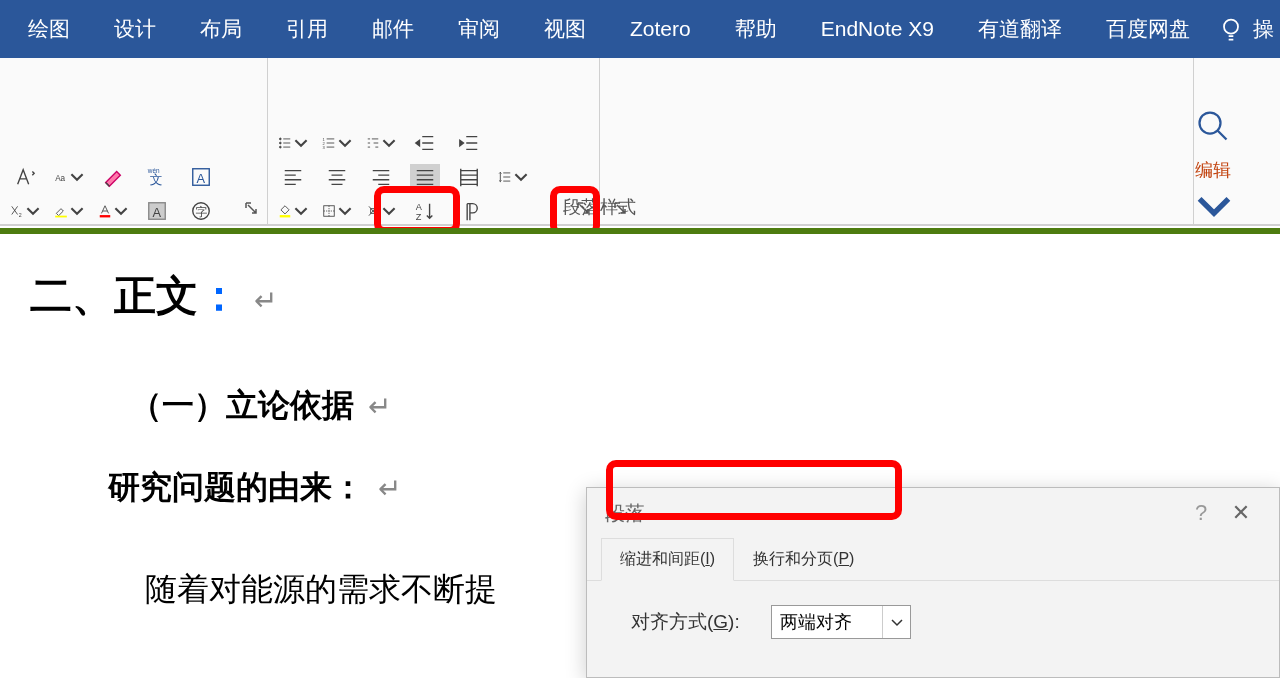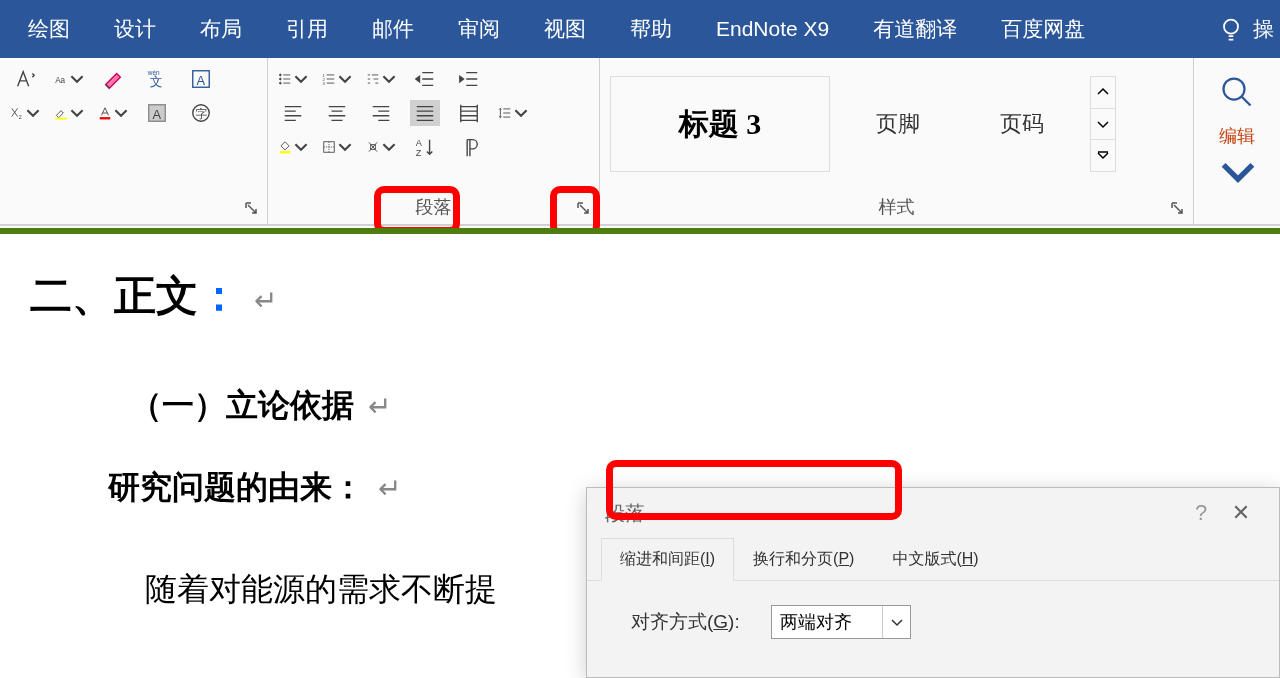--- a/index.html
+++ b/index.html
@@ -6,21 +6,21 @@
   body { font-family: "Microsoft YaHei", "SimSun", sans-serif; background: #fff; overflow: hidden; width: 1280px; height: 678px; position: relative; }
 
   
   .ribbon-tabs { background: #2b579a; color: #fff; height: 58px; display: flex; align-items: center; padding: 0 6px; font-size: 21px; }
   .ribbon-tabs .tab { padding: 0 22px; height: 58px; display: flex; align-items: center; cursor: pointer; }
   .ribbon-tabs .spacer { flex: 1; }
   .ribbon-tabs .bulb { width: 28px; height: 28px; margin-right: 8px; }
 
   
   .ribbon-body { background: #fafafa; border-bottom: 2px solid #d0d0d0; height: 168px; display: flex; position: relative; }
-  .group { border-right: 1px solid #d0d0d0; position: relative; display: flex; flex-direction: column; }
+  .group { border-right: 1px solid #d0d0d0; position: relative; display: flex; flex-direction: row; align-items: flex-end; }
   .group-icons { flex: 1; padding: 8px 10px 0 10px; display: flex; flex-direction: column; gap: 8px; }
   .group-label { height: 34px; display: flex; align-items: center; justify-content: center; font-size: 18px; color: #555; position: relative; }
   .launcher { position: absolute; right: 6px; bottom: 6px; width: 20px; height: 20px; display: flex; align-items: center; justify-content: center; }
   .launcher svg { width: 14px; height: 14px; }
 
   .icon-row { display: flex; gap: 14px; align-items: center; }
   .ico { width: 30px; height: 26px; display: flex; align-items: center; justify-content: center; color: #444; position: relative; }
   .ico svg { width: 26px; height: 22px; }
   .dd { width: 10px; height: 10px; margin-left: 2px; }
 
@@ -82,20 +82,21 @@
 <body>
 
 <div class="ribbon-tabs">
   <div class="tab">绘图</div>
   <div class="tab">设计</div>
   <div class="tab">布局</div>
   <div class="tab">引用</div>
   <div class="tab">邮件</div>
   <div class="tab">审阅</div>
   <div class="tab">视图</div>
+  <div class="tab">Zotero</div>
   <div class="tab">帮助</div>
   <div class="tab">EndNote X9</div>
   <div class="tab">有道翻译</div>
   <div class="tab">百度网盘</div>
   <div class="spacer"></div>
   <span class="bulb">
     <svg viewBox="0 0 24 24">
         <circle cx="12" cy="10" r="6"></circle>
         <path d="M10 18h4M10 21h4"></path>
       </svg>
@@ -317,42 +318,20 @@
       <span>段落</span>
       <span class="launcher">
           <svg viewBox="0 0 14 14">
             <path d="M2 2h5M2 2v5M4 4l8 8M12 8v4h-4"></path>
           </svg>
         </span>
     </div>
   </div>
 
   <div class="group g-styles">
-    <div class="styles-gallery">
-      <div class="style-card">标题 3</div>
-      <div class="style-text">页脚</div>
-      <div class="style-text">页码</div>
-      <div class="scroll-arrows">
-        <div>
-            <svg width="12" height="10" viewBox="0 0 12 10">
-              <path d="M1 7l5-5 5 5"></path>
-            </svg>
-          </div>
-        <div>
-            <svg width="12" height="10" viewBox="0 0 12 10">
-              <path d="M1 3l5 5 5-5"></path>
-            </svg>
-          </div>
-        <div>
-            <svg width="12" height="10" viewBox="0 0 12 10">
-              <path d="M1 2l5 5 5-5M1 1h10"></path>
-            </svg>
-          </div>
-      </div>
-    </div>
     <div class="group-label">
       <span>样式</span>
       <span class="launcher">
           <svg viewBox="0 0 14 14">
             <path d="M2 2h5M2 2v5M4 4l8 8M12 8v4h-4"></path>
           </svg>
         </span>
     </div>
   </div>
 
@@ -391,21 +370,20 @@
 
   <div class="dialog">
     <div class="dlg-title">
       <span class="t">段落</span>
       <span class="help">?</span>
       <span class="close">✕</span>
     </div>
     <div class="dlg-tabs">
       <div class="dlg-tab active"><span>缩进和间距(</span><span class="underline-hotkey">I</span><span>)</span></div>
       <div class="dlg-tab"><span>换行和分页(</span><span class="underline-hotkey">P</span><span>)</span></div>
-      <div class="dlg-tab"><span>中文版式(</span><span class="underline-hotkey">H</span><span>)</span></div>
     </div>
     <div class="dlg-body">
 
       <div class="form-row">
         <label><span>对齐方式(</span><span class="underline-hotkey">G</span><span>):</span></label>
         <span class="combo">
           <input value="两端对齐" style="">
           <span class="arr">
               <svg width="12" height="10" viewBox="0 0 12 10">
                 <path d="M1 3l5 5 5-5"></path>

